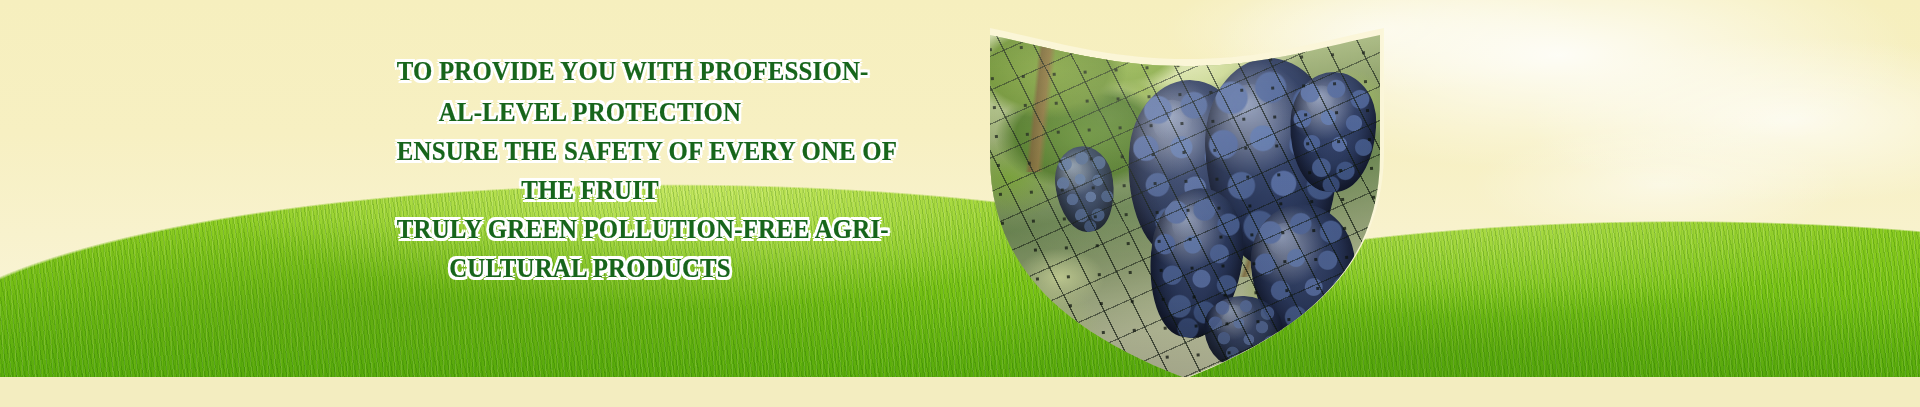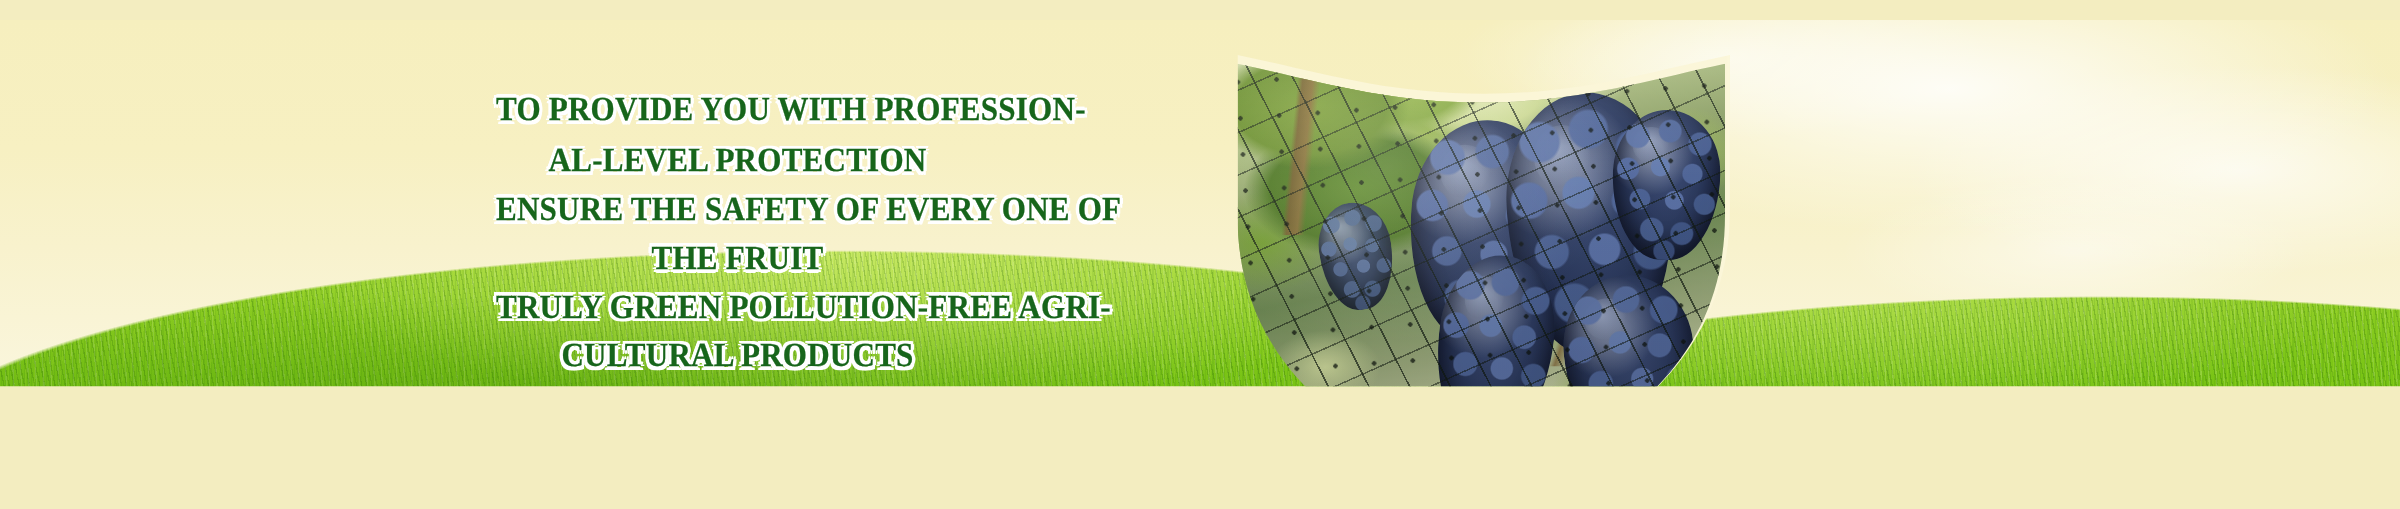--- a/index.html
+++ b/index.html
@@ -1,23 +1,22 @@
 <!DOCTYPE html>
 <html><head>
 <meta charset="utf-8">
 <style>
   * { margin:0; padding:0; box-sizing:border-box; }
   html,body { width:1920px; height:407px; overflow:hidden; background:#f3edc0; }
   body { font-family:"Liberation Serif", serif; }
 
   #banner {
     position:relative;
-    width:1920px; height:293px;
+    width:1920px; height:377px;
     overflow:hidden;
-    margin-top:16px;
   }
 
   
   .sky {
     position:absolute; inset:0;
     background:
       radial-gradient(ellipse 520px 170px at 1560px 55px, rgba(255,255,255,.85) 0%, rgba(255,255,255,0) 68%),
       radial-gradient(ellipse 380px 120px at 1790px 120px, rgba(255,255,255,.70) 0%, rgba(255,255,255,0) 70%),
       radial-gradient(ellipse 300px 90px at 1380px 30px, rgba(255,255,255,.55) 0%, rgba(255,255,255,0) 72%),
       radial-gradient(ellipse 260px 80px at 1660px 185px, rgba(255,255,255,.50) 0%, rgba(255,255,255,0) 72%),

